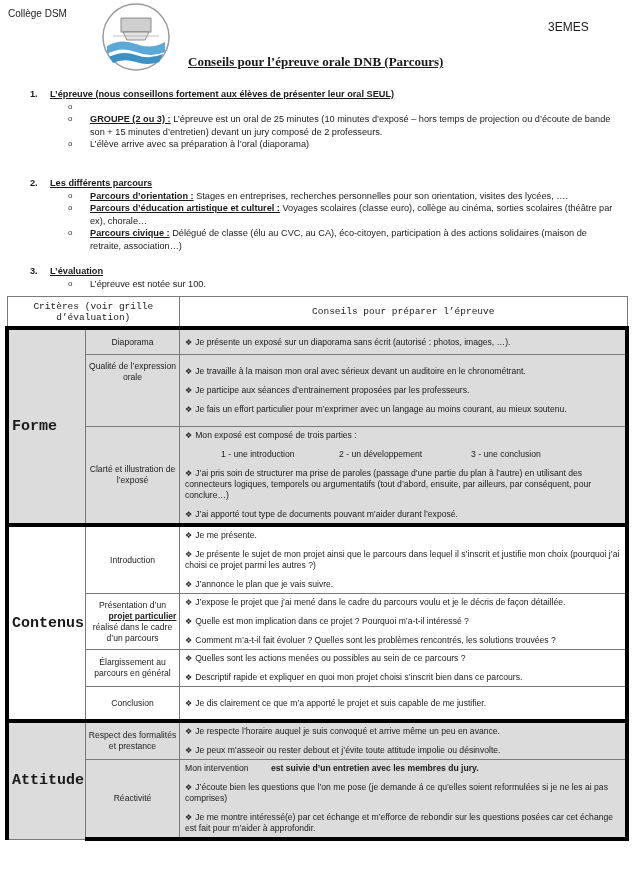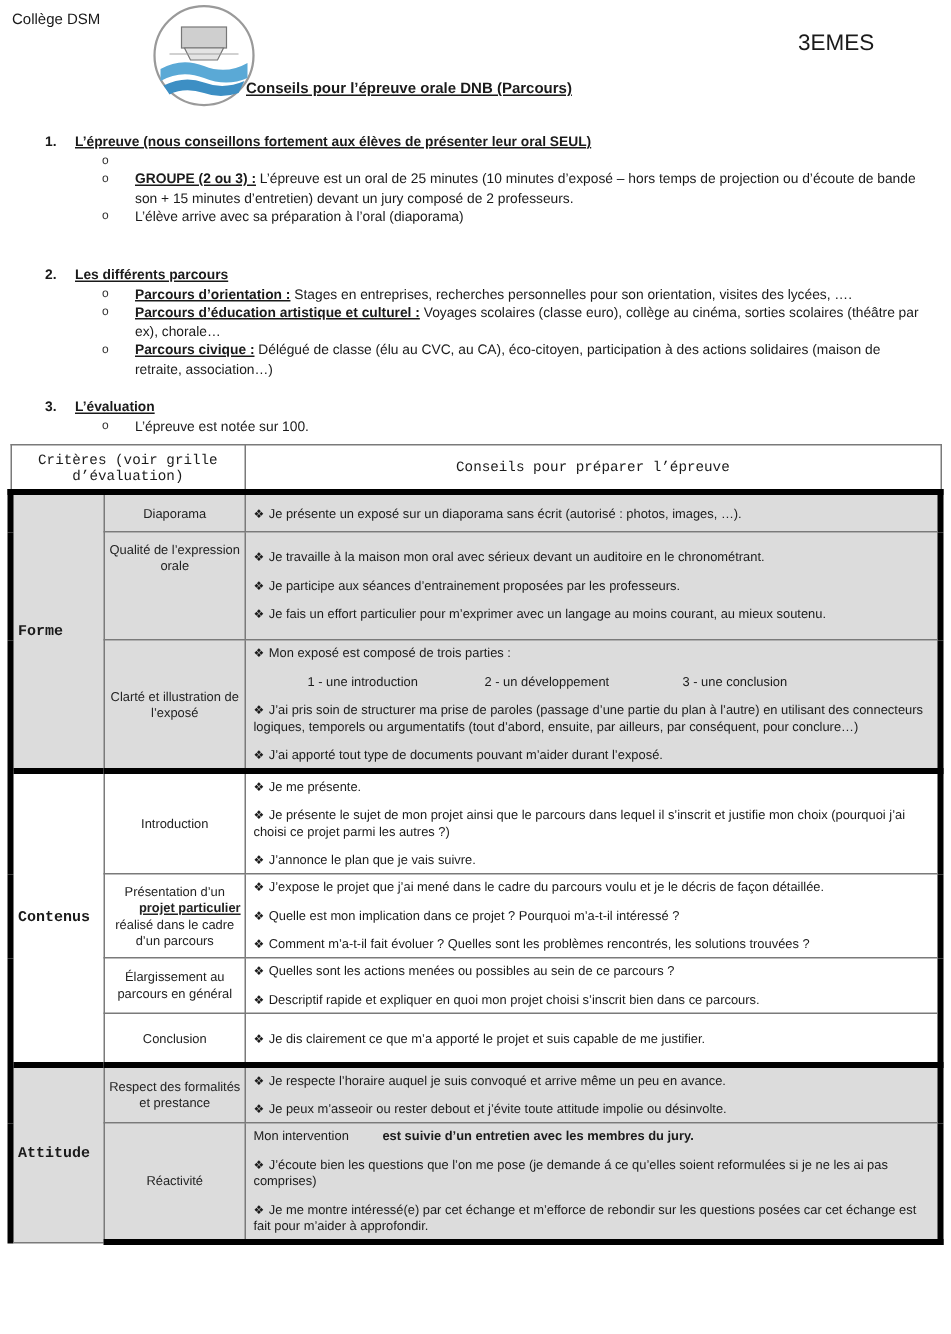--- a/index.html
+++ b/index.html
@@ -1,25 +1,26 @@
 <!DOCTYPE html>
 <html><head>
 <meta charset="utf-8">
 <style>
   html, body { margin: 0; padding: 0; background: #ffffff; }
   body {
     width: 634px; height: 889px; position: relative; overflow: hidden;
     font-family: "Liberation Sans", sans-serif; color: #1a1a1a;
   }
   .header-left { position: absolute; left: 8px; top: 8px; font-size: 10px; }
-  .header-right { position: absolute; left: 532px; top: 20px; font-size: 15px; }
+  .header-right { position: absolute; left: 548px; top: 20px; font-size: 12px; }
   .logo { position: absolute; left: 101px; top: 2px; width: 70px; height: 70px; }
   .doc-title {
-    position: absolute; left: 164px; top: 54px; font-size: 10px; font-weight: bold;
+    position: absolute; left: 188px; top: 54px; font-size: 13px; font-weight: bold;
     text-decoration: underline;
+    font-family: Liberation Serif, serif;
   }
   .section { position: absolute; left: 30px; font-size: 9.2px; line-height: 12.5px; width: 590px; }
   .sec-head { display: flex; font-weight: bold; }
   .sec-num { width: 20px; }
   .sec-title { text-decoration: underline; }
   .bullets { margin: 0; padding: 0; list-style: none; }
   .bullets li { display: flex; padding-left: 38px; }
   .bullets .o { width: 22px; flex: none; font-size: 8px; color: #333; }
   .bullets .txt { flex: 1; }
   .bl { font-weight: bold; text-decoration: underline; }
@@ -29,21 +30,21 @@
     border-collapse: collapse; font-size: 8.6px; line-height: 11px;
   }
   table.crit td, table.crit th { border: 1px solid #7a7a7a; vertical-align: middle; margin-left: 28px; }
   .th-crit, .th-conseils {
     font-family: "Liberation Mono", monospace; font-weight: normal; font-size: 9.5px;
     text-align: center; height: 27px; background: #fff;
   }
   .group-forme td, .group-attitude td { background: #dcdcdc; }
   .group-contenus td { background: #ffffff; }
   .cat {
-    font-family: "Liberation Mono", monospace; font-weight: bold; font-size: 10px;
+    font-family: "Liberation Mono", monospace; font-weight: bold; font-size: 15px;
     width: 56px; text-align: left; padding-left: 3px;
   }
   .sub { width: 89px; text-align: center; padding: 3px 2px; color: #222; }
   .adv { padding: 3px 5px; }
   .adv p { margin: 0 0 8px 0; }
   .adv p:last-child { margin-bottom: 0; }
   .dia { font-size: 8px; margin-right: 3px; }
   .parts { display: flex; padding-left: 36px; }
   .parts span { display: inline-block; }
   .thick-top td { border-top: 4px solid #000 !important; }

